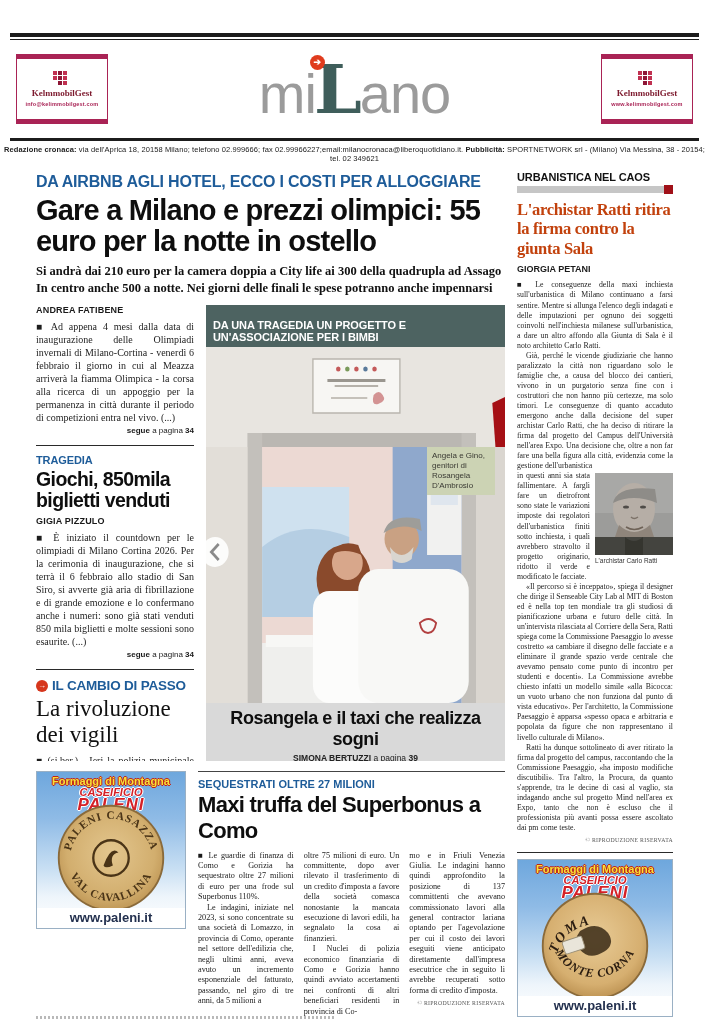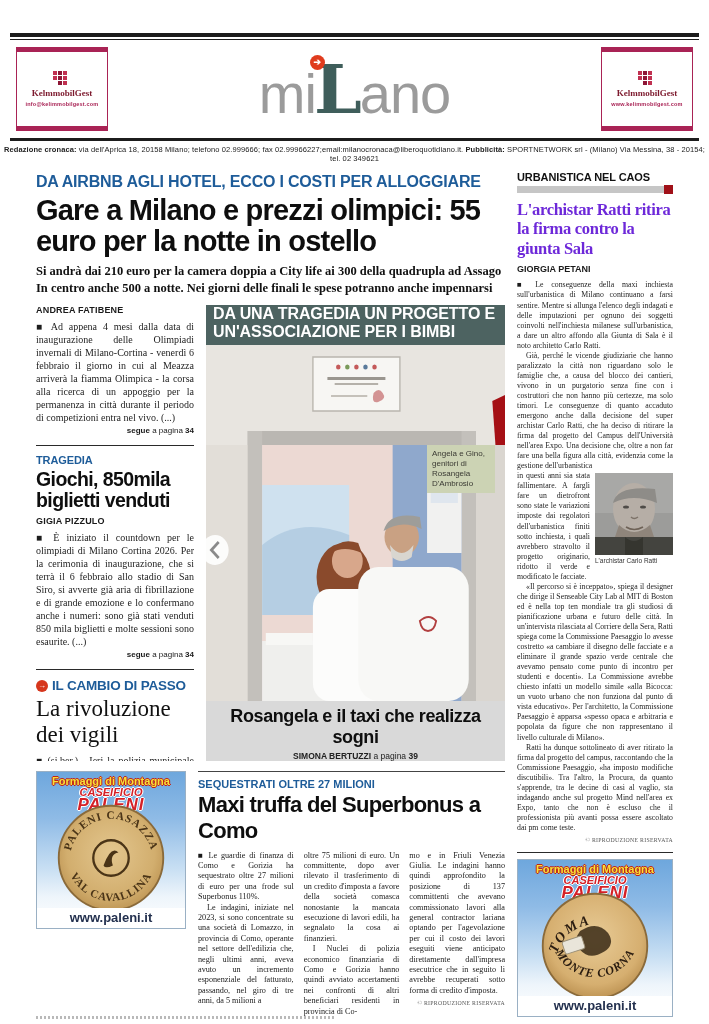--- a/index.html
+++ b/index.html
@@ -7,21 +7,21 @@
   .page {
     width:709px; height:1024px; margin:0 auto; background:#fff;
     position:relative; overflow:hidden;
     font-family:"Liberation Sans", sans-serif; color:#1a1a1a;
   }
   
   .rule-thick { margin:33px 10px 0; border-top:4px solid #1c1c1c; }
   .rule-thin  { margin:2px 10px 0;  border-top:1px solid #1c1c1c; }
   .masthead { height:98px; margin:0 12px; display:flex; align-items:center; justify-content:space-between; padding:6px 4px; }
   .ad-box {
-    width:92px; height:84px; background:#fff;
+    width:92px; height:70px; background:#fff;
     border-left:1px solid #a92355; border-right:1px solid #a92355;
     display:flex; flex-direction:column; align-items:center; text-align:right;
   }
   .ad-box-bar { width:100%; height:5px; background:#a92355; }
   .ad-box-inner { flex:1; display:flex; flex-direction:column; align-items:center; justify-content:center; gap:3px; }
   .kg-glyph { display:block; }
   .kg-name { font-family:"Liberation Serif", serif; font-size:9px; font-weight:700; color:#7d1a2e; }
   .kg-url { font-size:5.5px; font-weight:700; color:#a92355; letter-spacing:.2px; }
   .logo { position:relative; display:flex; align-items:baseline; line-height:1; user-select:none; }
   .logo-gray { font-size:56px; color:#9b9b9b; font-weight:400; letter-spacing:-1px; }
@@ -51,21 +51,21 @@
   .segue { text-align:right; font-size:8px; margin-top:2px; }
   .segue b { font-weight:800; }
   .divider { border-top:1px solid #2a2a2a; margin:10px 0 8px; }
   .kicker-blue { color:#1e5c99; font-weight:800; font-size:11px; letter-spacing:-.1px; }
   .head-sans { font-weight:800; color:#0e0e0e; letter-spacing:-.6px; }
   .giochi-head { font-size:19.5px; line-height:1.07; margin:3px 0 5px; }
   .cambio-kicker { display:flex; align-items:center; gap:4px; color:#1e5c99; font-weight:800; font-size:13.5px; letter-spacing:-.2px; }
   .arrow-badge { width:12px; height:12px; border-radius:50%; background:#d6361c; color:#fff; font-size:8px; font-weight:700; display:inline-flex; align-items:center; justify-content:center; flex:none; }
   .vigili-head { font-family:"Liberation Serif", serif; font-size:23px; line-height:1.12; font-weight:400; color:#111; margin:3px 0 6px; }
   
-  .banner { background:#4d6361; color:#fff; font-size:16px; font-weight:800; letter-spacing:-.1px; padding:0 7px 4px; }
+  .banner { background:#4d6361; color:#fff; font-size:11px; font-weight:800; letter-spacing:-.1px; padding:14px 7px 4px; }
   .photo { position:relative; height:356px; overflow:hidden; background:#ddd8d2; }
   .photo svg { display:block; }
   .photo-note {
     position:absolute; right:10px; top:100px; width:68px; background:#ccd3b4;
     font-size:8px; line-height:1.25; color:#3a3a33; padding:4px 5px; 
   }
   .caption-bar { background:#d9d9d9; text-align:center; padding:5px 4px 7px; }
   .caption-title { font-size:18px; font-weight:800; letter-spacing:-.4px; color:#0e0e0e; }
   .caption-byline { font-size:8.5px; margin-top:3px; color:#222; }
   .caption-byline b { font-weight:800; }
@@ -77,21 +77,21 @@
   .sb-kicker { color:#1e5c99; font-size:11px; font-weight:800; }
   .sb-head { font-size:22px; font-weight:800; letter-spacing:-.7px; margin:2px 0 7px; color:#0e0e0e; }
   .sb-cols { display:flex; gap:10px; }
   .sb-col { flex:1; font-family:"Liberation Serif", serif; font-size:8.2px; line-height:1.27; text-align:justify; hyphens:auto; min-width:0; }
   .indent { text-indent:9px; }
   .copyright { font-size:5.8px; color:#555; text-align:right; margin-top:4px; letter-spacing:.3px; }
   
   .urb-kicker { font-size:11px; font-weight:800; color:#111; letter-spacing:-.1px; }
   .graybar { height:7px; background:#c6c6c6; position:relative; margin:3px 0 7px; }
   .red-sq { position:absolute; right:0; top:-1px; width:9px; height:9px; background:#a01018; }
-  .urb-head { font-family:"Liberation Serif", serif; font-size:16.5px; line-height:1.18; font-weight:700; color:#6d28d9; letter-spacing:-.3px; }
+  .urb-head { font-family:"Liberation Serif", serif; font-size:16.5px; line-height:1.18; font-weight:700; color:#c2410c; letter-spacing:-.3px; }
   .urb-byline { font-size:9px; font-weight:800; margin:6px 0 6px; }
   .urb-body { font-family:"Liberation Serif", serif; font-size:7.8px; line-height:1.29; text-align:justify; hyphens:auto; color:#1d1d1d; max-height:612px; overflow:hidden; }
   .ratti { float:right; width:78px; margin:2px 0 2px 5px; }
   .ratti svg { display:block; }
   .ratti-cap { font-size:6.5px; color:#333; font-family:"Liberation Sans", sans-serif; margin-top:2px; }
   .urb-div { border-top:1px solid #2a2a2a; margin-top:8px; }
   
   .paleni {
     width:150px; flex:none; height:158px; position:relative; overflow:hidden;
     border:1px solid #9ab0c4; text-align:center;

